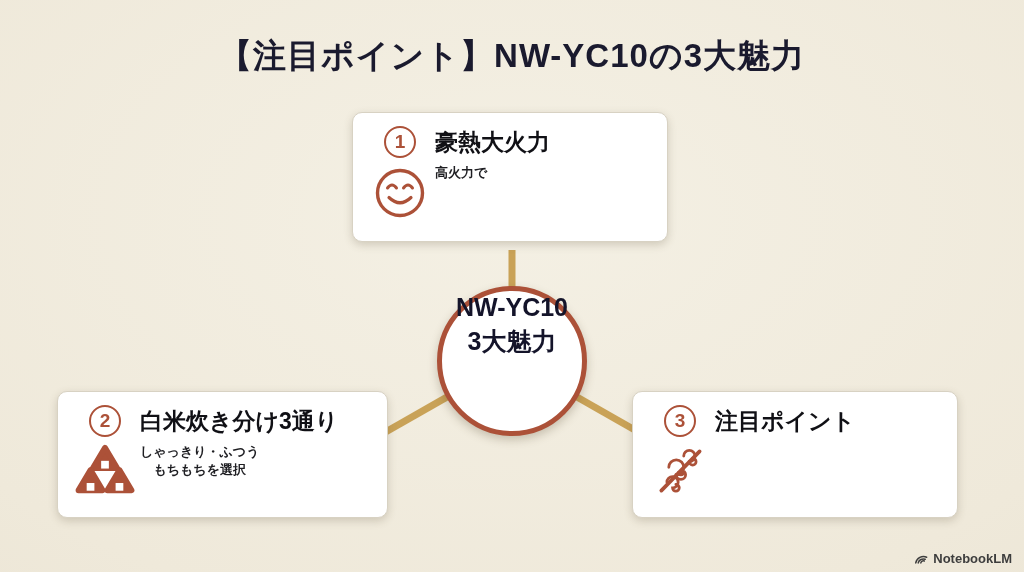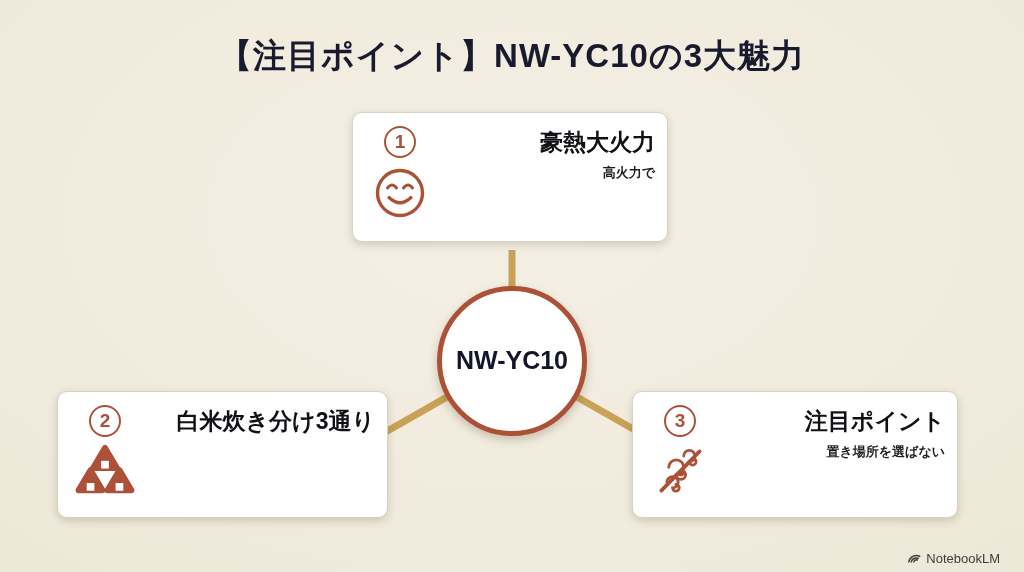--- a/index.html
+++ b/index.html
@@ -27,33 +27,33 @@
   .card-top{left:352px;top:112px;width:316px;height:130px}
   .card-bl{left:57px;top:391px;width:331px;height:127px}
   .card-br{left:632px;top:391px;width:326px;height:127px}
   .card-left{width:70px;display:flex;flex-direction:column;align-items:center;gap:6px;padding-top:3px;flex:none}
   .num{
     width:32px;height:32px;border:2.5px solid var(--accent);border-radius:50%;
     color:var(--accent);font-weight:700;font-size:19px;
     display:flex;align-items:center;justify-content:center;flex:none;
   }
   .icon{flex:none;line-height:0}
-  .card-body{flex:1;display:flex;flex-direction:column;align-items:flex-end;padding-top:4px;min-width:0}
+  .card-body{flex:1;display:flex;flex-direction:column;align-items:flex-start;padding-top:4px;min-width:0}
   .card-title{font-size:23px;font-weight:800;color:#101015;margin-bottom:6px;white-space:nowrap}
   .card-desc{font-size:13px;font-weight:700;color:#1e1e22;text-align:center;line-height:1.42}
   .center-node{
     position:absolute;left:437px;top:286px;width:150px;height:150px;border-radius:50%;
     background:#ffffff;border:5px solid var(--accent);
-    display:flex;flex-direction:column;align-items:center;justify-content:center;
+    display:flex;flex-direction:column;align-items:center;justify-content:flex-start;
     z-index:3;box-shadow:0 4px 10px rgba(85,72,48,.28);
   }
   .center-line{font-size:25px;font-weight:800;color:#14142a;line-height:1.35;white-space:nowrap}
   .watermark{
-    position:absolute;right:24px;bottom:6px;display:flex;align-items:flex-start;gap:5px;
-    color:#3d3d3d;font-size:13px;font-weight:400;z-index:4;
+    position:absolute;right:12px;bottom:6px;display:flex;align-items:center;gap:5px;
+    color:#3d3d3d;font-size:13px;font-weight:700;z-index:4;
   }
 </style>
 </head>
 <body>
 
 <div class="canvas">
 
   <svg class="connectors" width="1024" height="572" viewBox="0 0 1024 572">
     <line x1="512" y1="250" x2="512" y2="360" stroke="#C9A257" stroke-width="7"></line>
     <line x1="512" y1="360" x2="340" y2="458" stroke="#C9A257" stroke-width="7"></line>
@@ -79,20 +79,21 @@
     <div class="card-body">
       <div class="card-title">豪熱大火力</div>
       <div class="card-desc">
         <div>高火力で</div>
       </div>
     </div>
   </div>
 
   <div class="center-node">
     <div class="center-line">NW-YC10</div>
+    <div class="center-line">3大魅力</div>
   </div>
 
   <div class="card card-bl">
     <div class="card-left">
       <div class="num">
         <span>2</span>
       </div>
       <span class="icon">
         <svg width="62" height="54" viewBox="0 0 64 56" fill="none">
           <g transform="translate(32,15)">
@@ -105,20 +106,24 @@
           </g>
           <g transform="translate(47,38)">
             <polygon points="0,-10 12.5,11 -12.5,11" fill="#AC5138" stroke="#AC5138" stroke-width="6" stroke-linejoin="round"></polygon>
             <rect x="-4" y="3.5" width="8" height="8" fill="#ffffff"></rect>
           </g>
         </svg>
       </span>
     </div>
     <div class="card-body">
       <div class="card-title">白米炊き分け3通り</div>
+      <div class="card-desc">
+        <div>しゃっきり・ふつう</div>
+        <div>もちもちを選択</div>
+      </div>
     </div>
   </div>
 
   <div class="card card-br">
     <div class="card-left">
       <div class="num">
         <span>3</span>
       </div>
       <span class="icon">
         <svg width="56" height="56" viewBox="0 0 60 60" fill="none">
@@ -127,21 +132,20 @@
             <path d="M34 14 a6 6 0 1 1 6 6 a3.6 3.6 0 1 0 3.6 -3.6" fill="none"></path>
             <path d="M16 42 a6 6 0 1 1 6 6 a3.6 3.6 0 1 0 3.6 -3.6" fill="none"></path>
           </g>
           <line x1="10" y1="51" x2="51" y2="9" stroke="#AC5138" stroke-width="4" stroke-linecap="round"></line>
         </svg>
       </span>
     </div>
     <div class="card-body">
       <div class="card-title">注目ポイント</div>
       <div class="card-desc">
-        <div>置き場所を選ばない</div>
       </div>
     </div>
   </div>
 
   <div class="watermark">
     <span class="icon">
       <svg width="14" height="14" viewBox="0 0 16 16" fill="none">
         <path d="M2 12.5 a9 9 0 0 1 12.5 -6.5" stroke="#3d3d3d" stroke-width="1.7" stroke-linecap="round"></path>
         <path d="M4.8 12.5 a6 6 0 0 1 8 -4.2" stroke="#3d3d3d" stroke-width="1.7" stroke-linecap="round"></path>
         <path d="M7.8 12.5 a3 3 0 0 1 4 -2.2" stroke="#3d3d3d" stroke-width="1.7" stroke-linecap="round"></path>

